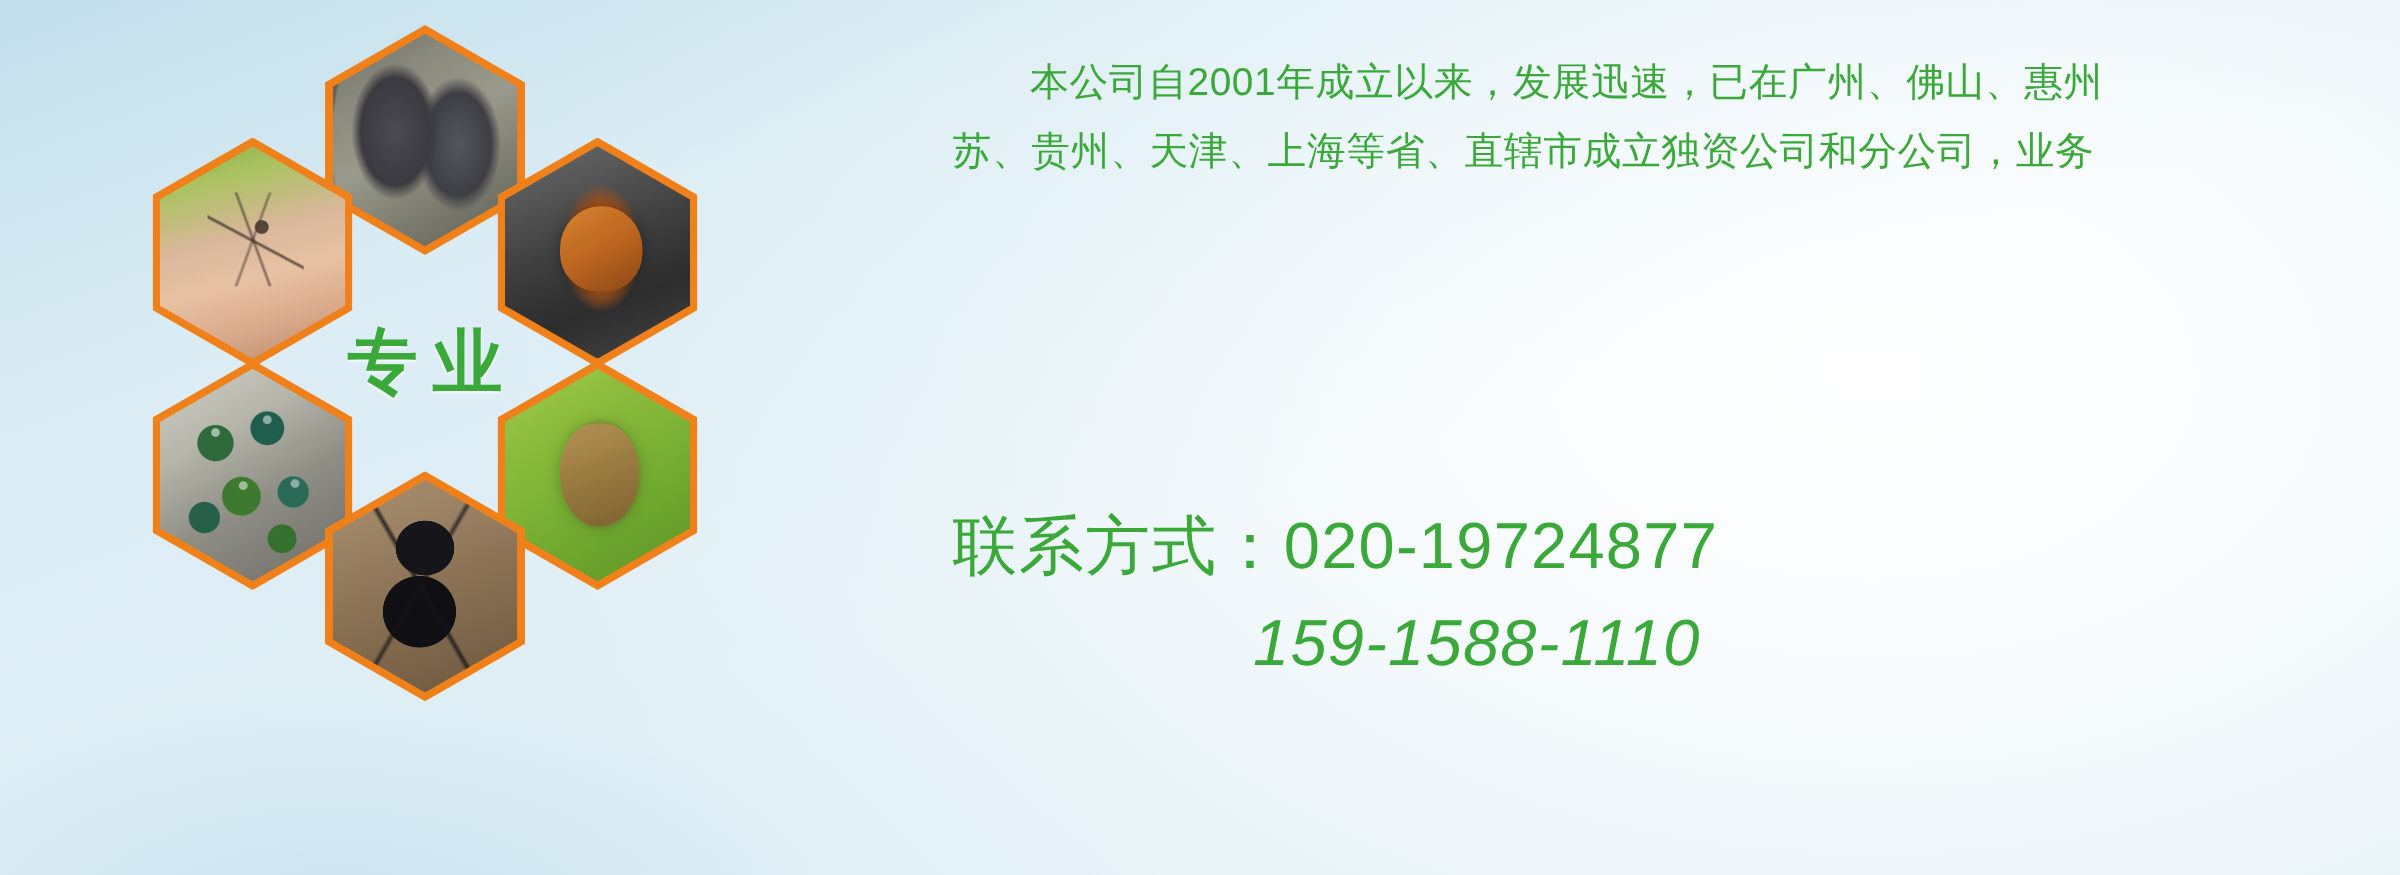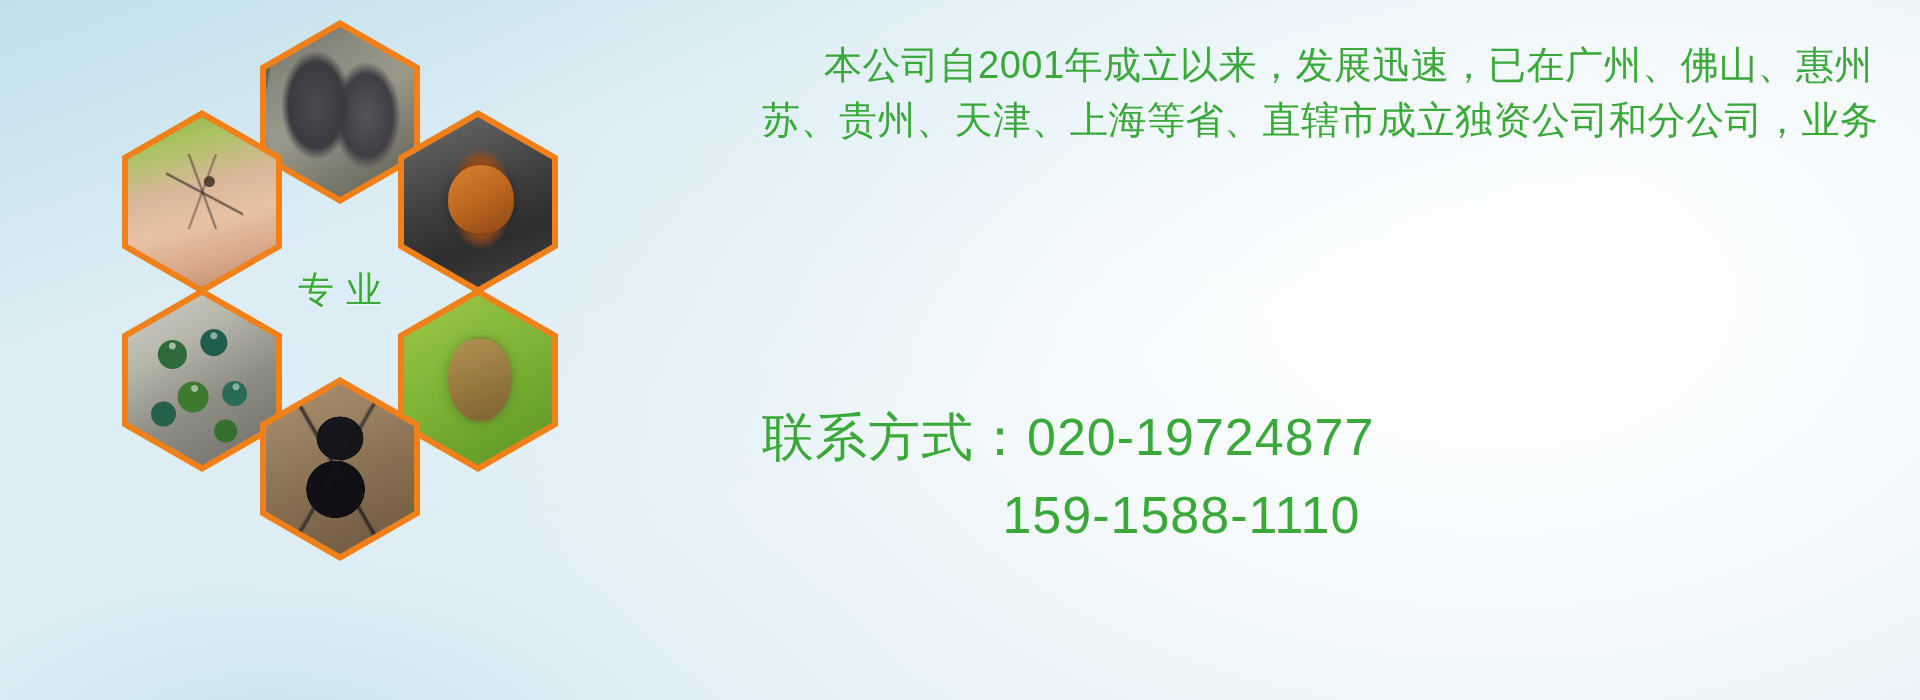--- a/index.html
+++ b/index.html
@@ -79,22 +79,22 @@
     position: absolute;
     inset: 0;
     display: flex;
     flex-direction: column;
     align-items: center;
     justify-content: center;
     gap: 10px;
   }
   .hex-center .hex-label span {
     color: #3aa93a;
-    font-size: 36px;
-    font-weight: normal;
+    font-size: 56px;
+    font-weight: bold;
     letter-spacing: 12px;
     text-indent: 12px;
     line-height: 1.05;
     text-shadow: 0 1px 2px rgba(255,255,255,0.85);
   }
 
   
   .ph-mosquito {
     background:
       radial-gradient(circle at 55% 38%, rgba(60,50,40,0.85) 0 5px, rgba(0,0,0,0) 6px),
@@ -186,21 +186,21 @@
   .copy {
     position: absolute;
     left: 762px;
     top: 38px;
     width: 1140px;
     z-index: 2;
   }
   .copy p {
     margin: 0;
     color: #3aa93a;
-    font-size: 38px;
+    font-size: 31px;
     line-height: 55px;
     letter-spacing: 0.5px;
     white-space: nowrap;
   }
   .copy p.first { text-indent: 62px; }
 
   .contact {
     position: absolute;
     left: 762px;
     top: 398px;
@@ -209,20 +209,21 @@
   .contact .line {
     color: #3aa93a;
     font-size: 52px;
     line-height: 78px;
     letter-spacing: 1px;
     white-space: nowrap;
   }
   .contact .line.second {
     text-align: right;
     padding-right: 14px;
+    font-style: italic;
   }
 </style>
 </head>
 <body>
 
 <div class="banner">
 
   <div class="hex-cluster">
 
     <div class="hex hex-top">

